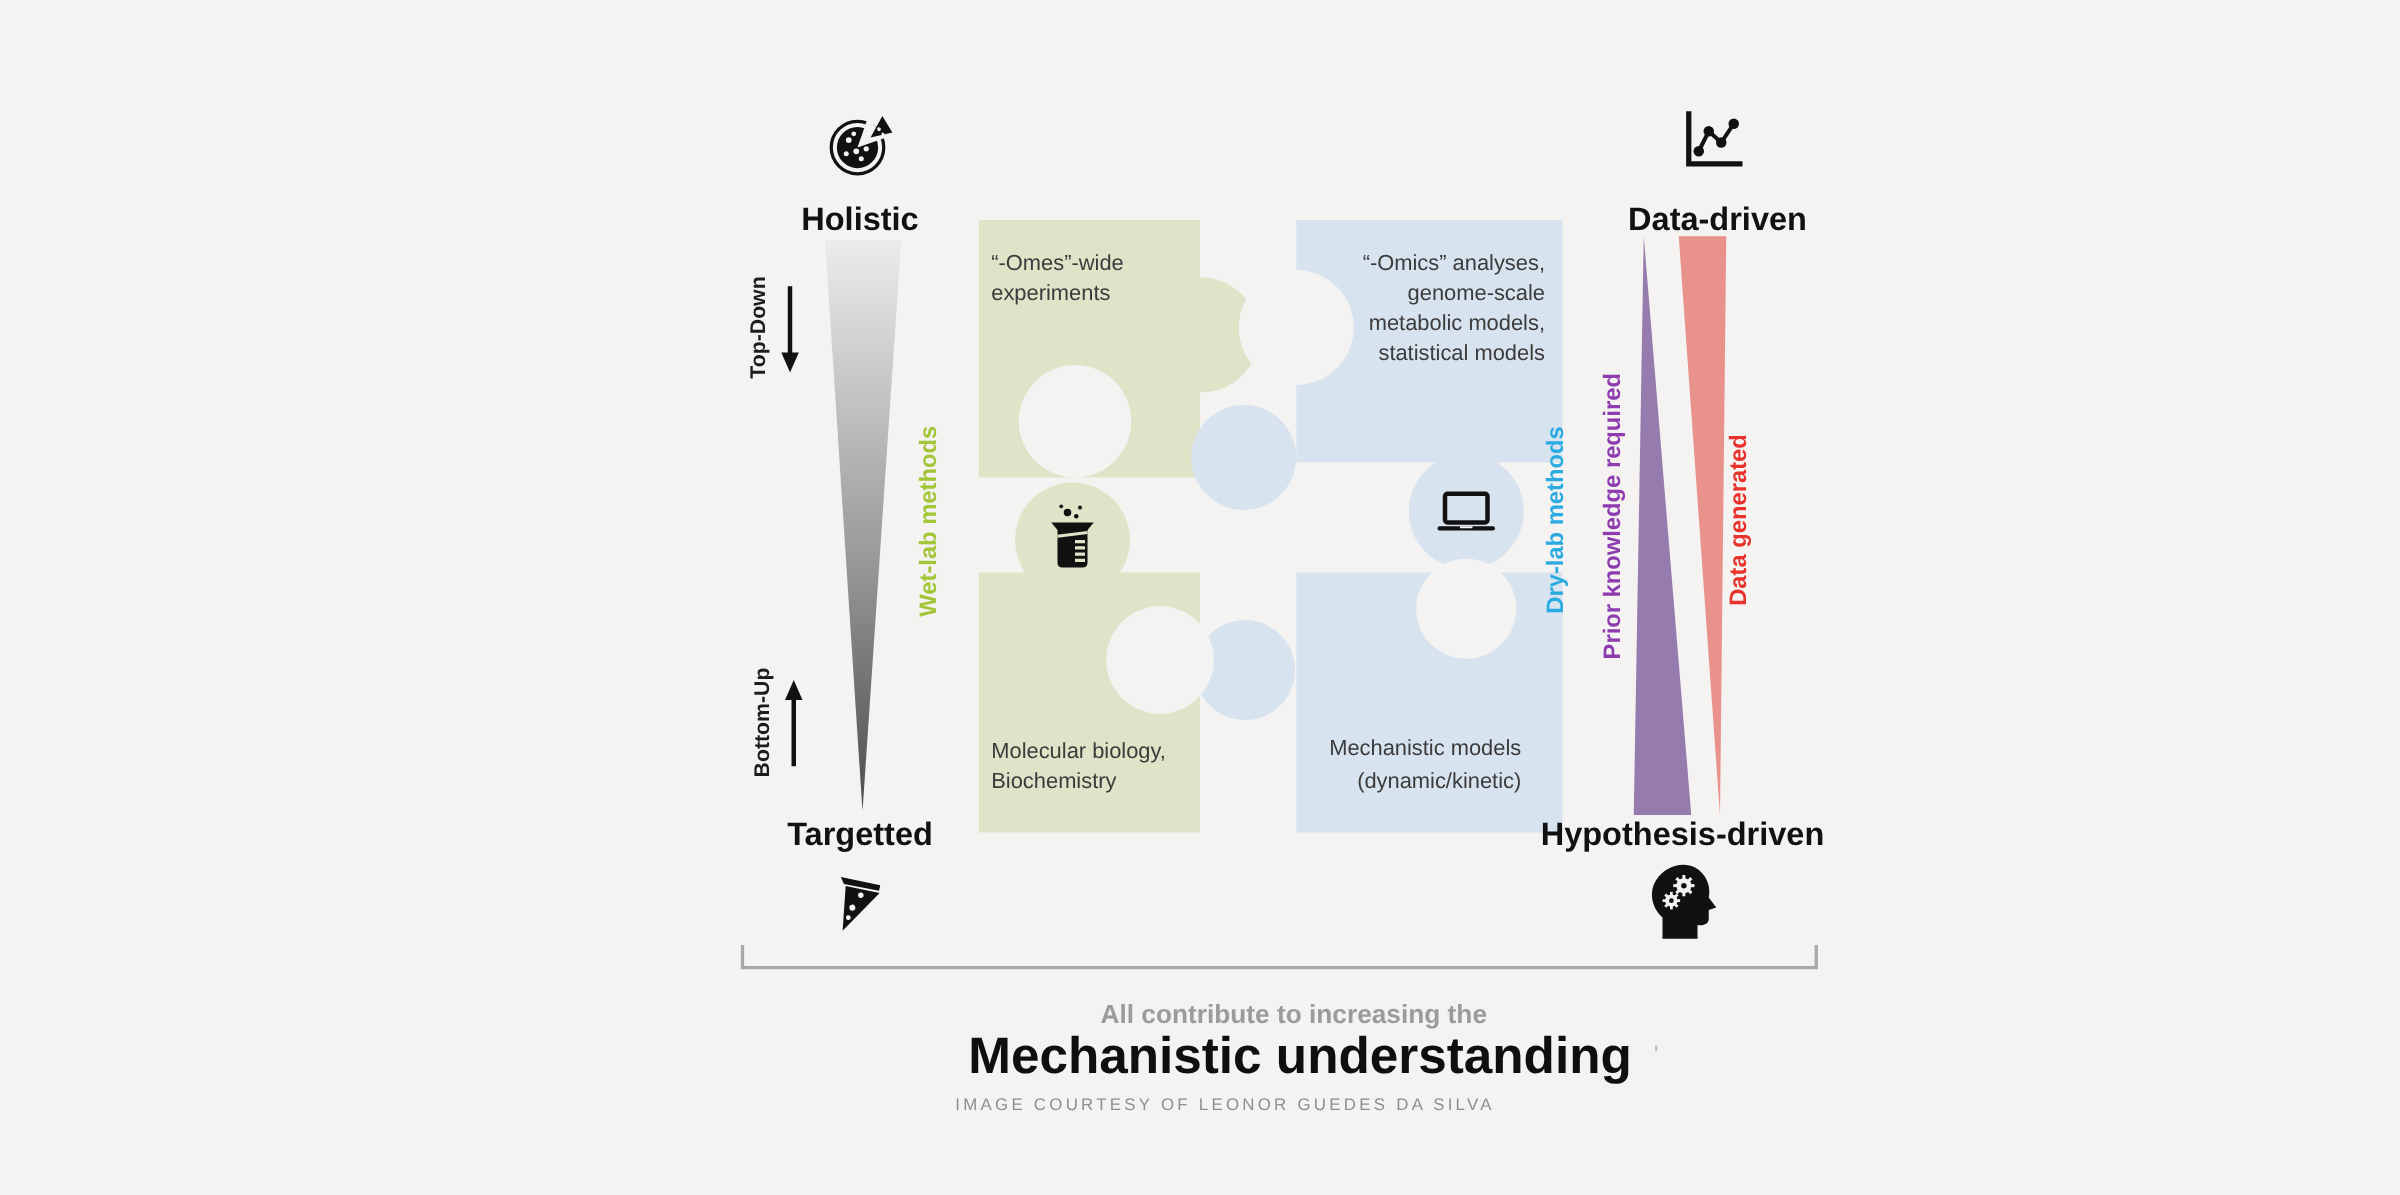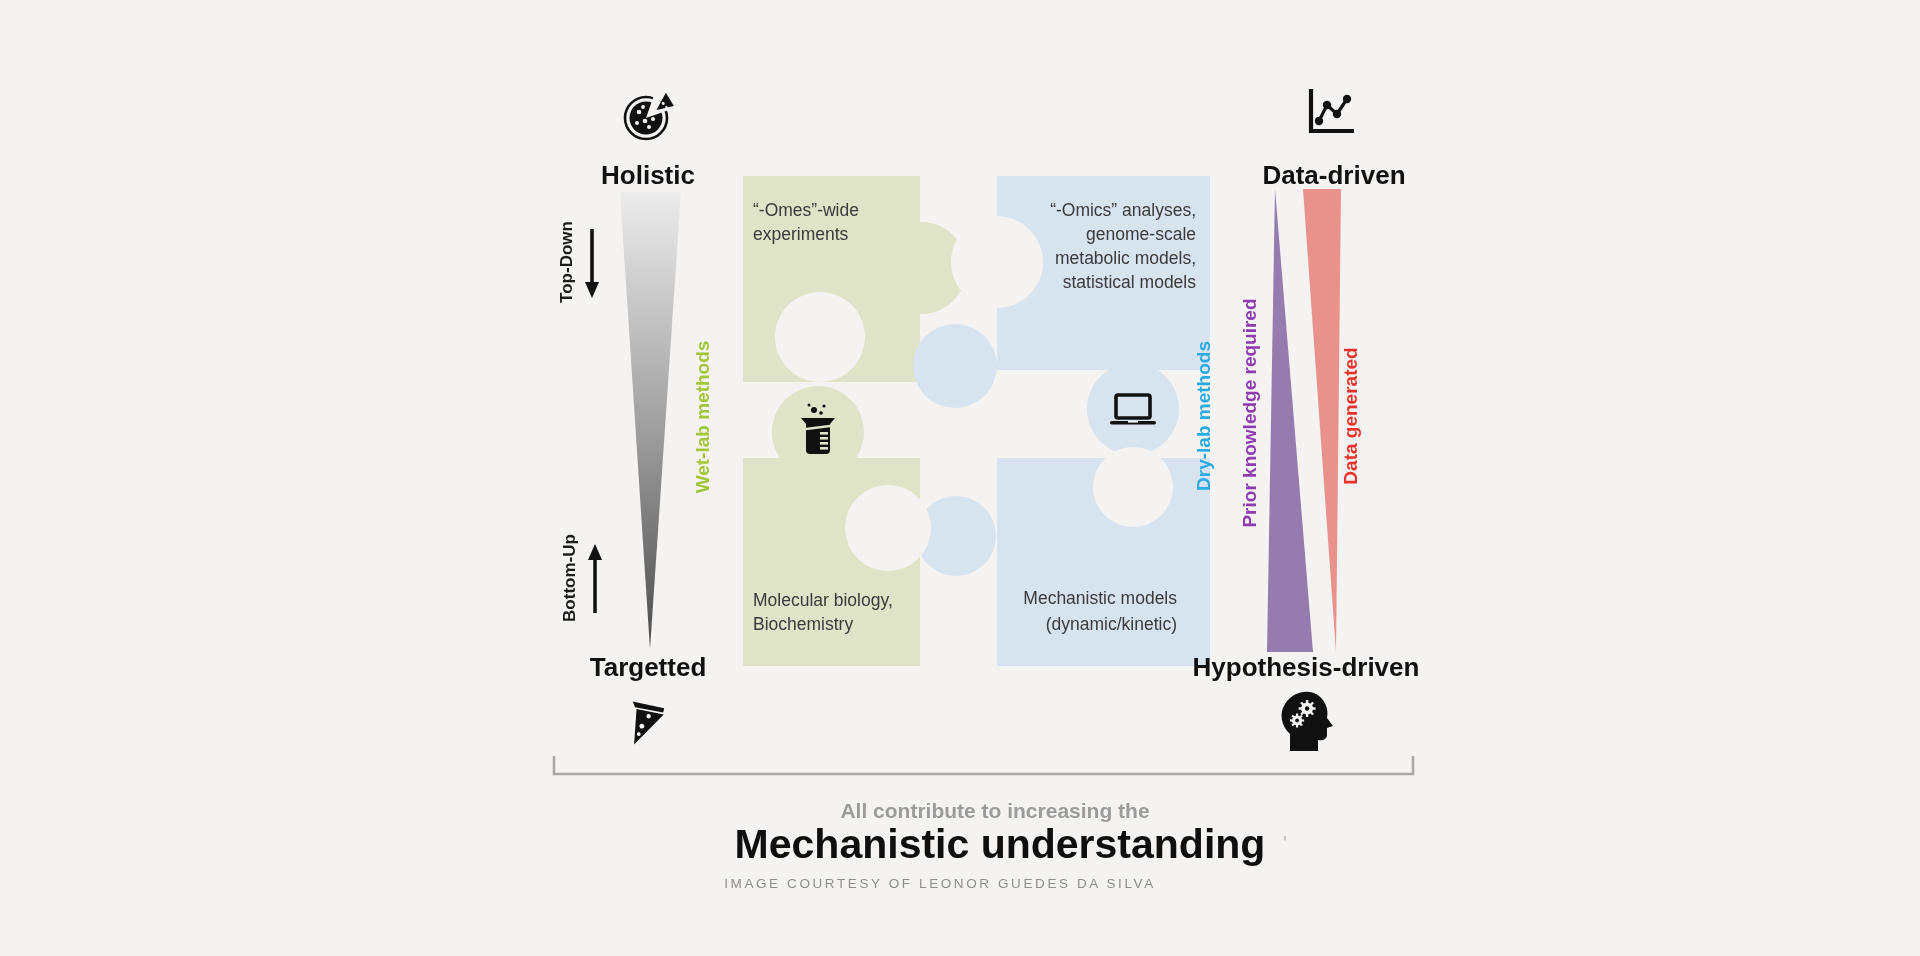--- a/index.html
+++ b/index.html
@@ -1,17 +1,17 @@
 <!DOCTYPE html>
 <html><head>
 <meta charset="utf-8">
 <style>
   html,body{margin:0;padding:0;background:#f4f3f1;}
   .canvas{position:relative;width:1818px;height:956px;background:#f4f3f1;overflow:hidden;
-          font-family:"Liberation Sans", sans-serif;}
+          font-family:"Liberation Sans", sans-serif;margin-left:40px;}
   svg{position:absolute;left:0;top:0;}
   text{font-family:"Liberation Sans", sans-serif;}
   .hdr{font-size:26px;font-weight:bold;fill:#111;}
   .body-txt{font-size:17.5px;fill:#3b3b3b;}
   .vlab{font-size:19px;font-weight:bold;}
   .axlab{font-size:17px;font-weight:bold;fill:#1c1c1c;}
 </style>
 </head>
 <body>
 

